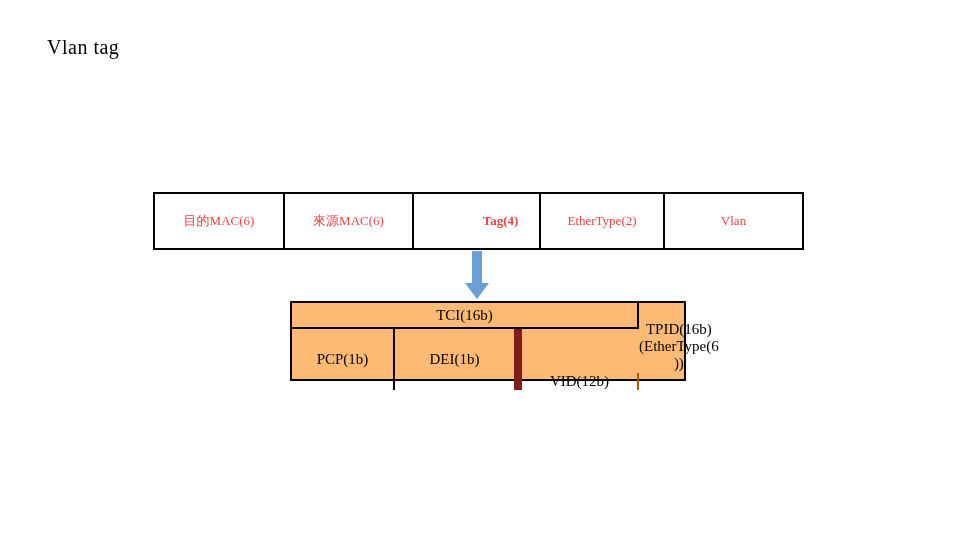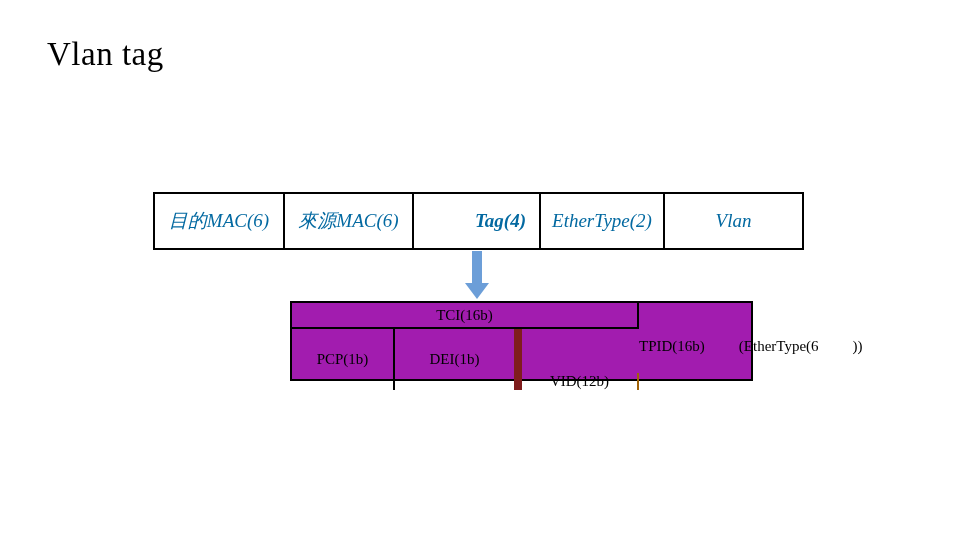--- a/index.html
+++ b/index.html
@@ -11,71 +11,70 @@
   .slide {
     position: relative;
     width: 960px; height: 540px;
     background: #ffffff;
     overflow: hidden;
   }
   .title {
     position: absolute;
     left: 47px; top: 36px;
     margin: 0;
-    font-size: 33px;
+    font-size: 20px;
     font-weight: normal;
     color: #000000;
     letter-spacing: 0.5px;
   }
   
   .frame-row {
     position: absolute;
     left: 153px; top: 192px;
     width: 651px; height: 58px;
     display: grid;
     grid-template-columns: 130px 129px 127px 124px 1fr;
     border: 2px solid #000000;
     box-sizing: border-box;
     background: #ffffff;
   }
   .frame-cell {
     border-right: 2px solid #000000;
     display: flex; align-items: center; justify-content: center;
-    font-size: 19px; color: #0369a1;
+    font-size: 13px; color: #ef4444;
     white-space: nowrap;
-    font-style: italic;
   }
   .frame-cell:last-child { border-right: none; }
   .frame-cell.bold { font-weight: bold; padding-left: 48px; }
   
   .arrow {
     position: absolute;
     left: 465px; top: 251px;
     width: 24px; height: 48px;
     display: block;
   }
   
   .tag-table {
     position: absolute;
     left: 290px; top: 301px;
-    width: 463px; height: 80px;
+    width: 396px; height: 80px;
     display: grid;
     grid-template-columns: 103px 127px 117px 1fr;
     grid-template-rows: 26px 1fr;
     border: 2px solid #000000;
     box-sizing: border-box;
-    background: #a21caf;
+    background: #fdba74;
   }
   .tcell {
     display: flex; align-items: center; justify-content: center;
     font-size: 15px; color: #000000;
     white-space: nowrap;
   }
   .tci  { grid-column: 1 / 4; grid-row: 1; border-bottom: 2px solid #000000; border-right: 2px solid #000000; }
-  .tpid { grid-column: 4; grid-row: 1 / 3; flex-direction: row; line-height: 17px; white-space: normal; text-align: center; gap: 34px; }
+  .tpid { grid-column: 4; grid-row: 1 / 3; flex-direction: column; line-height: 17px; white-space: normal; text-align: center; }
   .tpid span { display: block; }
   .pcp  { grid-column: 1; grid-row: 2; border-right: 2px solid #000000; }
   .dei  { grid-column: 2; grid-row: 2; border-right: 8px solid #7f1d1d; }
   .vid  { grid-column: 3; grid-row: 2; border-right: 2px solid #a16207; margin-top: 44px; }
 </style>
 </head>
 <body>
 
 <div class="slide">
 

